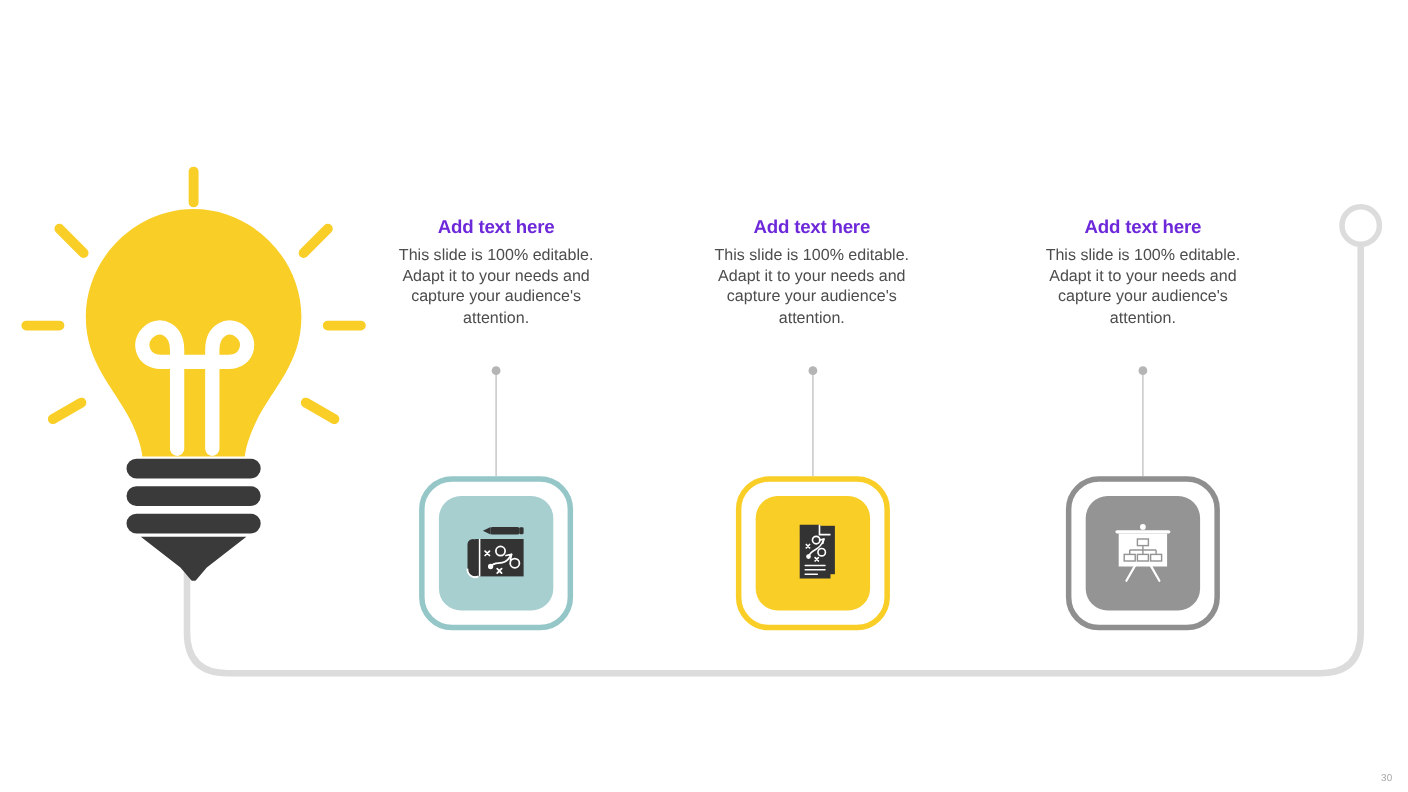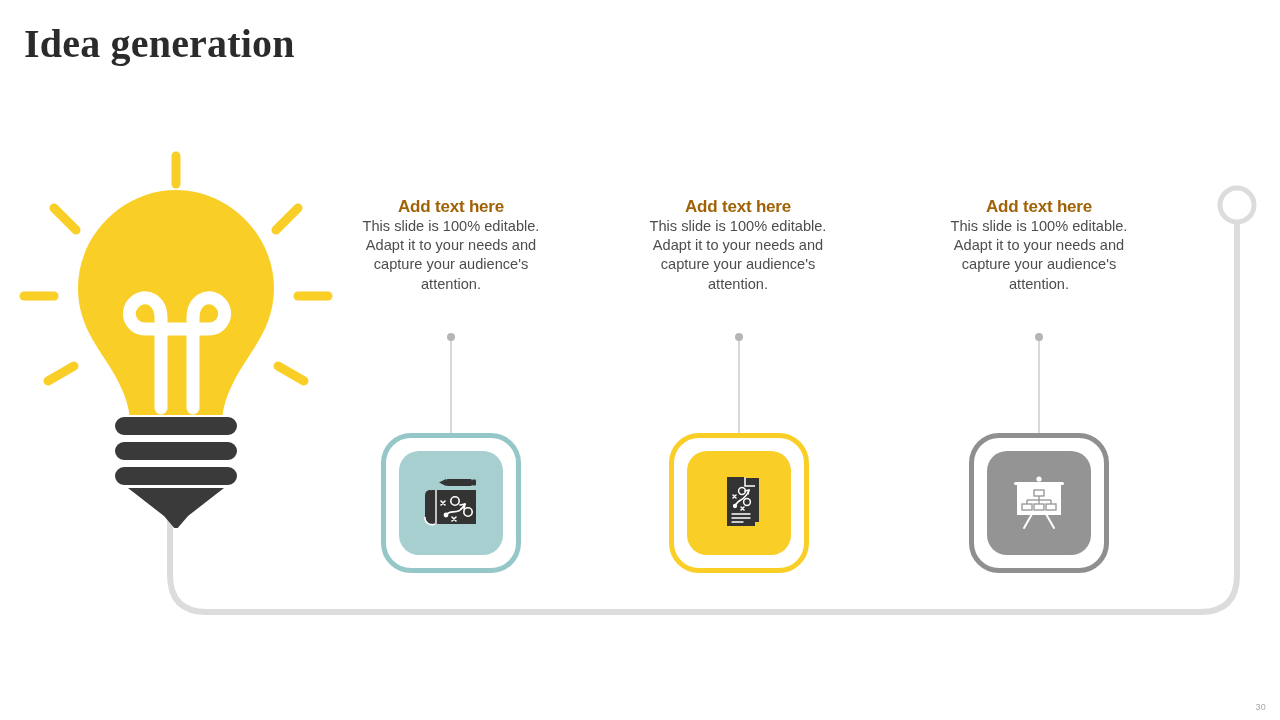--- a/index.html
+++ b/index.html
@@ -63,22 +63,22 @@
     width: 190px;
     text-align: center;
   }
   .col-1 { left: 356px; }
   .col-2 { left: 643px; }
   .col-3 { left: 944px; }
 
   .col-heading {
     font-size: 17px;
     font-weight: 700;
-    color: #a16207;
-    margin: 0 0 0 0;
+    color: #6d28d9;
+    margin: 0 0 6px 0;
     line-height: 1.25;
     letter-spacing: -0.2px;
   }
   .col-body {
     font-size: 14.6px;
     color: #4d4d4d;
     line-height: 1.31;
     margin: 0;
     padding: 0 6px;
   }
@@ -120,21 +120,20 @@
     font-size: 9px;
     color: #a8a8a8;
     letter-spacing: 0.3px;
   }
 </style>
 </head>
 <body style="background: rgb(255, 255, 255);">
 
 <div class="slide">
 
-  <div class="page-title">Idea generation</div>
 
   <svg class="connector-layer" viewBox="0 0 1280 720" width="1280" height="720">
 
     <path d="M 170 502 L 170 575 Q 170 612 207 612 L 1200 612 Q 1237 612 1237 575 L 1237 225" fill="none" stroke="#dcdcdc" stroke-width="6" stroke-linecap="round"></path>
 
     <circle cx="1237" cy="205" r="17" fill="none" stroke="#dcdcdc" stroke-width="5"></circle>
 
     <line x1="451" y1="340" x2="451" y2="433" stroke="#c9c9c9" stroke-width="1.4"></line>
     <circle cx="451" cy="337" r="4" fill="#b5b5b5"></circle>
 

